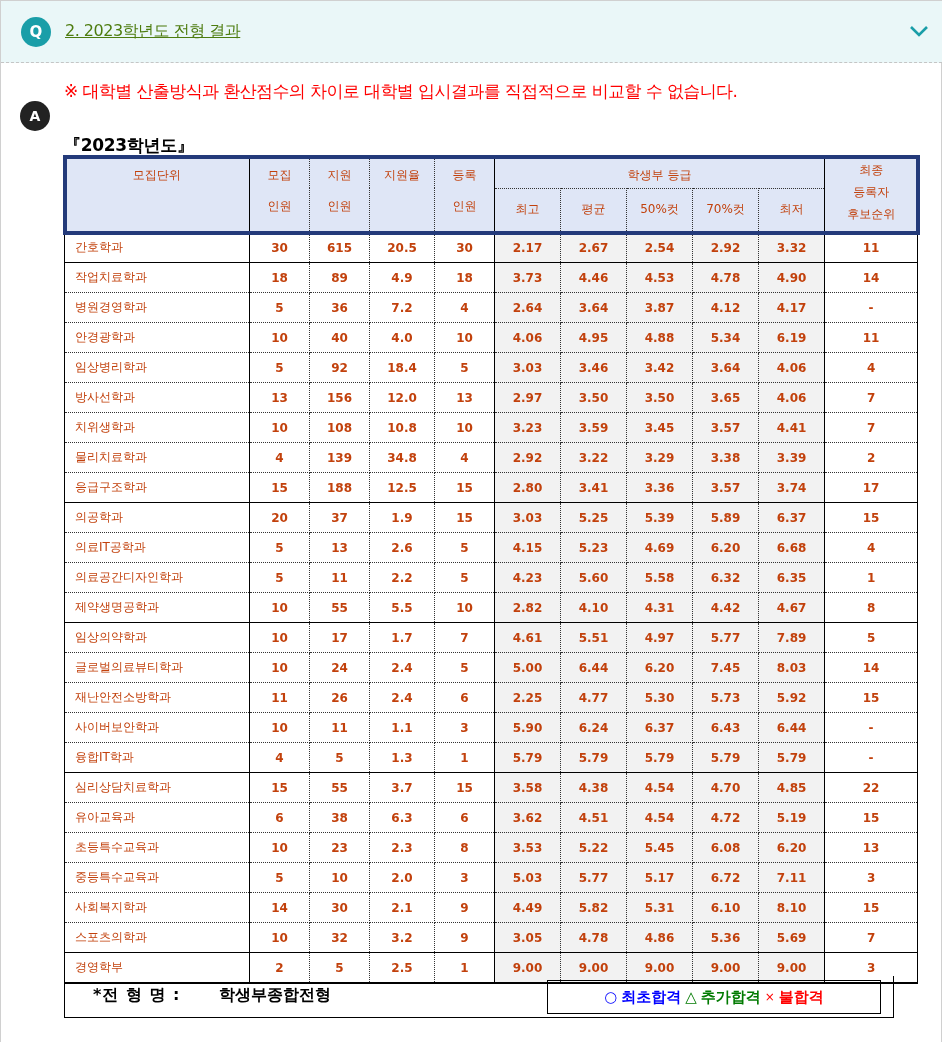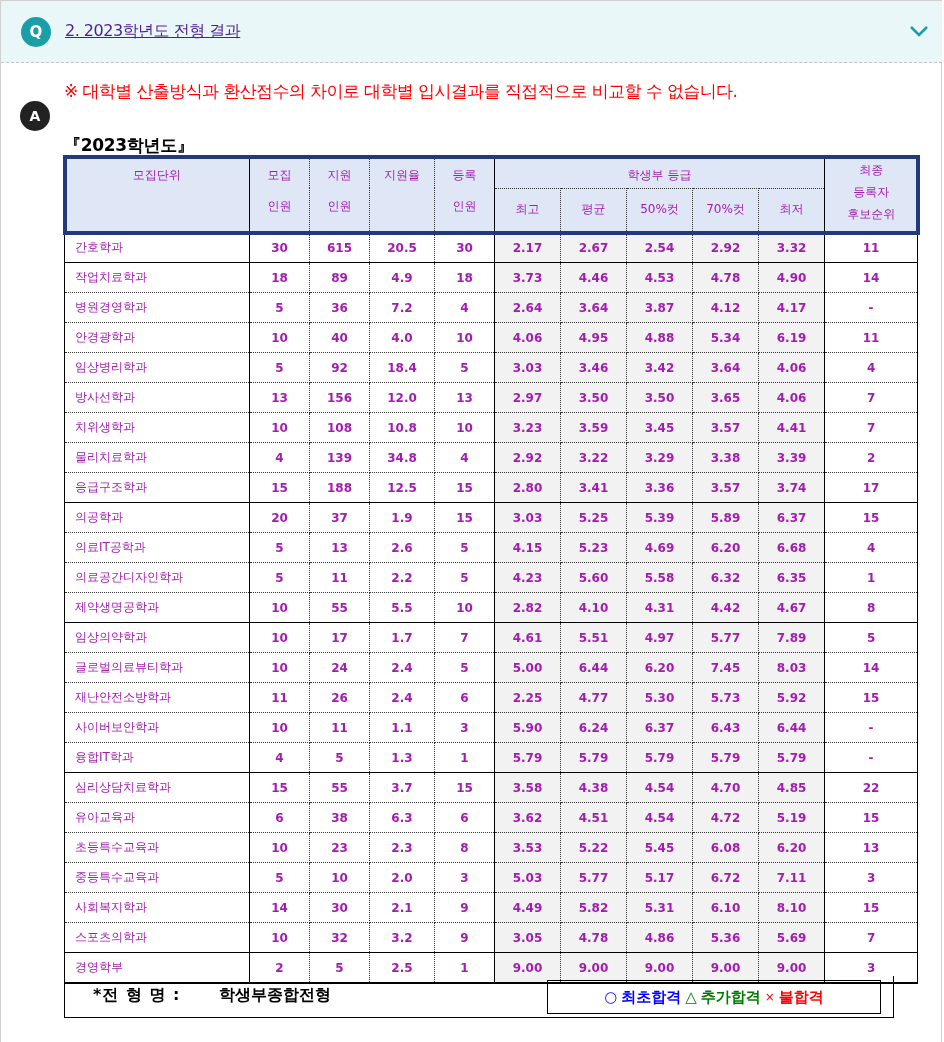--- a/index.html
+++ b/index.html
@@ -12,38 +12,38 @@
   .qbar {
     position:absolute; left:1px; top:1px; width:941px; height:61px;
     background:#eaf7f8; border-bottom:1px dashed #c5c5c5;
   }
   .q-badge {
     position:absolute; left:20px; top:16px; width:30px; height:30px; border-radius:50%;
     background:#1a9ea8; color:#fff; font-weight:bold; font-size:15px;
     display:flex; align-items:center; justify-content:center;
   }
   .q-title {
-    position:absolute; left:64px; top:20px; font-size:16px; color:#4c1d95;
+    position:absolute; left:64px; top:20px; font-size:16px; color:#4d7c0f;
     text-decoration:underline; letter-spacing:-0.5px; cursor:pointer;
   }
   .chev { position:absolute; right:12px; top:22px; width:22px; height:16px; cursor:pointer; }
   .a-badge {
     position:absolute; left:20px; top:101px; width:30px; height:30px; border-radius:50%;
     background:#222; color:#fff; font-weight:bold; font-size:14px;
     display:flex; align-items:center; justify-content:center;
   }
   .notice {
     position:absolute; left:64px; top:80px; color:#f00; font-weight:normal; font-size:17px; letter-spacing:-0.6px;
   }
   .year-title {
     position:absolute; left:64px; top:134px; font-weight:bold; font-size:17px; color:#000; letter-spacing:-0.3px;
   }
   table.results {
     position:absolute; left:64px; top:157px; border-collapse:collapse; table-layout:fixed;
-    width:853px; font-size:12px; color:#a21caf;
+    width:853px; font-size:12px; color:#c2410c;
   }
   table.results td, table.results th { padding:0; text-align:center; height:29px; }
   table.results thead th {
     background:#dfe6f6; font-weight:normal; font-size:12px; vertical-align:top;
     border-left:1px dotted #333; border-right:1px dotted #333;
   }
   table.results thead tr.h1 th { height:31px; padding-top:10px; box-sizing:border-box; }
   table.results thead tr.h2 th { height:45px; padding-top:12px; box-sizing:border-box; }
   .hwrap { outline:4px solid #233a7a; outline-offset:-2px; }
   table.results tbody td {

